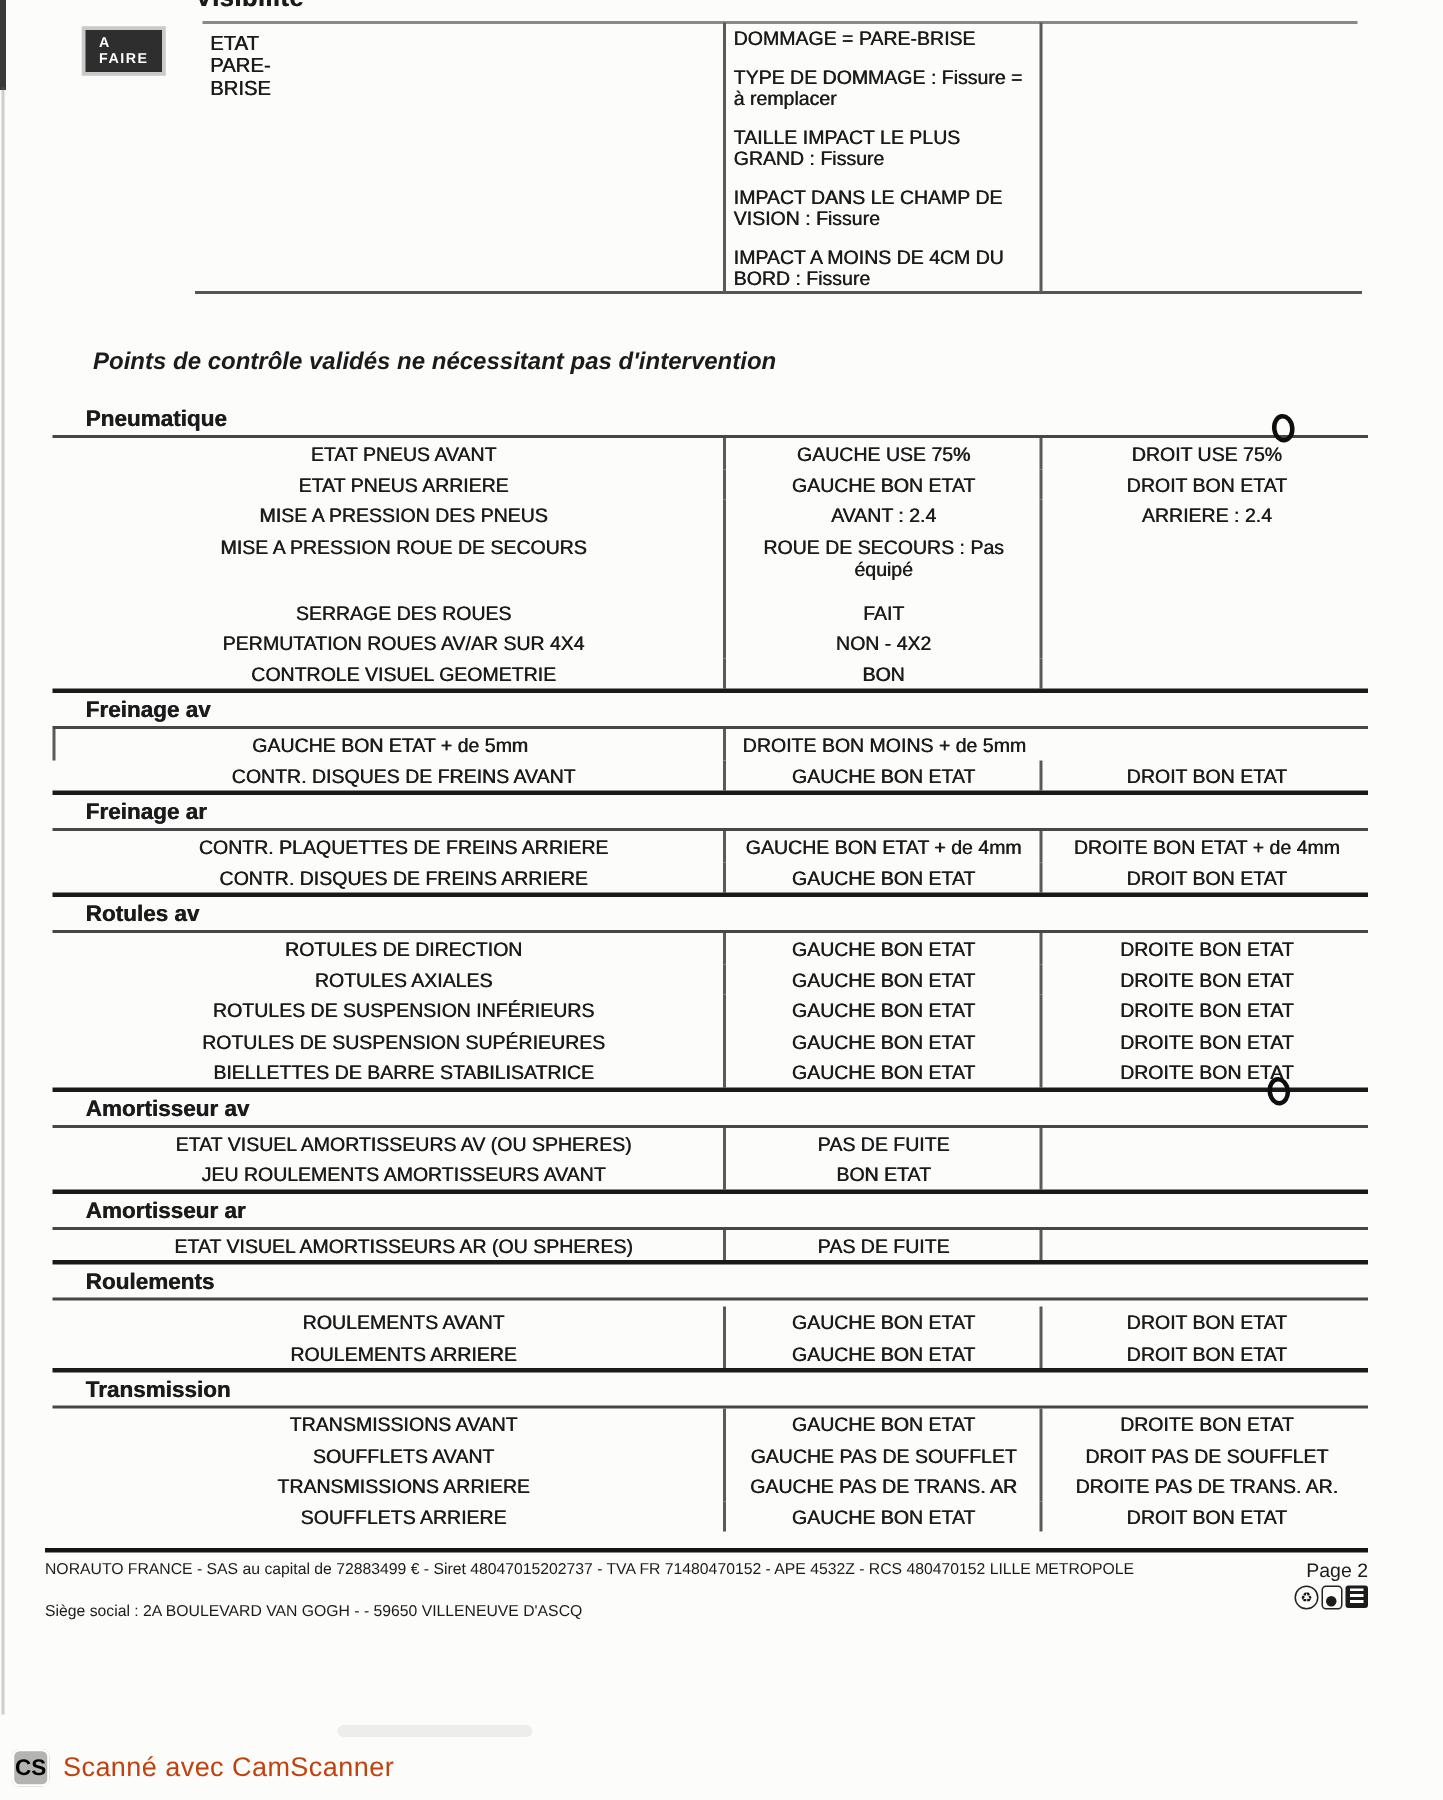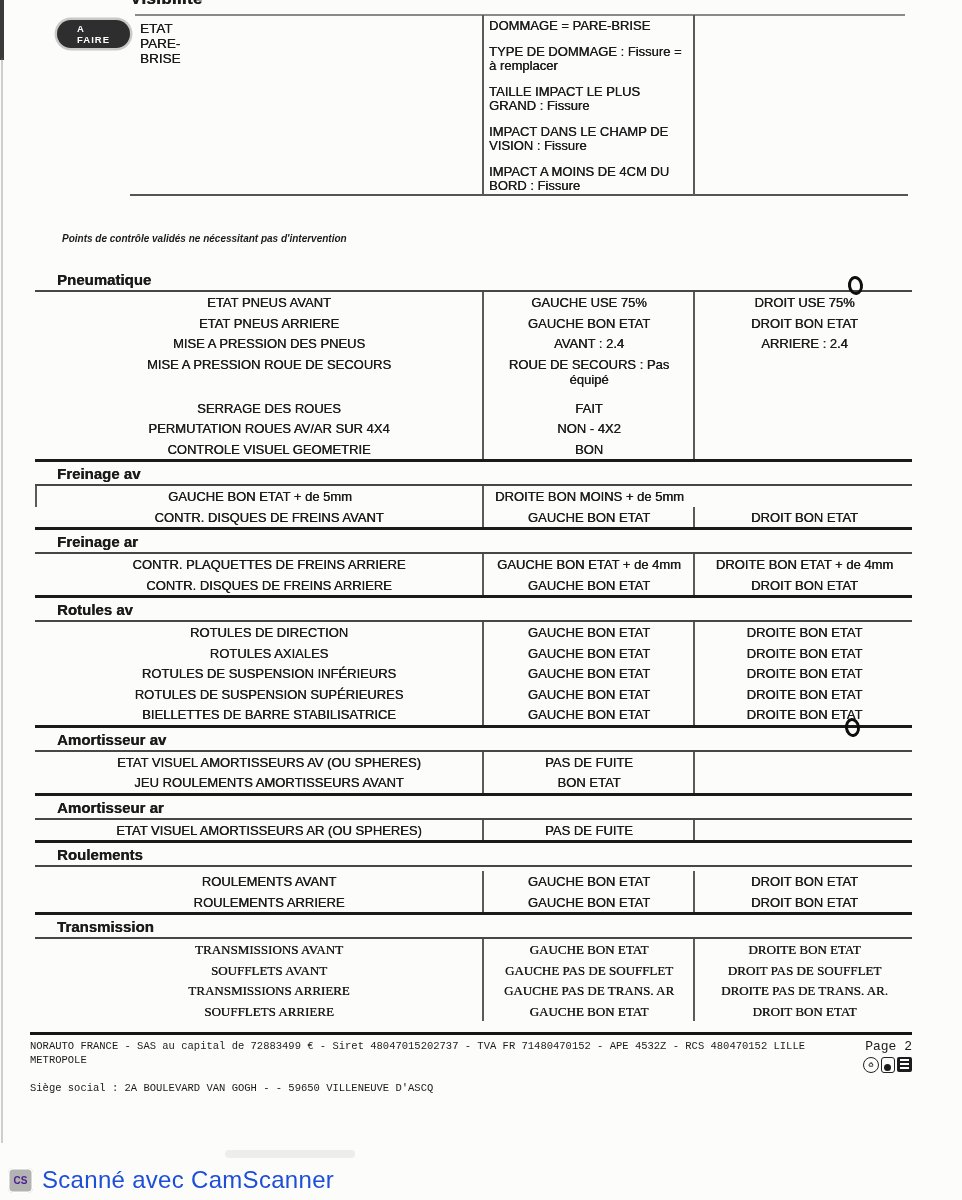--- a/index.html
+++ b/index.html
@@ -14,74 +14,74 @@
   .clip-head span{display:block;font-size:17px;font-weight:bold;margin-top:-11px;letter-spacing:.3px;}
 
   
   .ws{position:absolute;left:0;top:0;}
   .ws-line{position:absolute;background:#6e6e6e;}
   .lt{left:135px;top:14px;width:770px;height:2px;background:#8a8a8a;}
   .lb{left:130px;top:194px;width:778px;height:2px;background:#555;}
   .d1{left:482px;top:15px;width:2px;height:180px;background:#5a5a5a;}
   .d2{left:693px;top:15px;width:2px;height:180px;background:#5a5a5a;}
   .badge{position:absolute;left:57px;top:20px;background:#2e2e2e;color:#fff;font-size:9.5px;
-         font-weight:bold;letter-spacing:1px;padding:3px 20px 3px;border-radius:14px;
+         font-weight:bold;letter-spacing:1px;padding:3px 9px 3px;border-radius:0;
          box-shadow:0 0 0 2.5px #c9c9c7;}
   .ws-label{position:absolute;left:140px;top:21px;font-size:13.5px;}
   .txt{text-shadow:.35px 0 0 #242424;}
   .ws-details{position:absolute;left:489px;top:19px;width:198px;}
   .ws-item{font-size:13px;line-height:14.5px;margin-bottom:11px;}
 
   
-  .main-head{position:absolute;left:62px;top:233px;font-size:10px;font-weight:bold;font-style:italic;}
+  .main-head{position:absolute;left:62px;top:233px;font-size:16px;font-weight:bold;font-style:italic;}
 
   
   .sections{position:absolute;left:35px;top:268px;width:877px;}
   .section{position:relative;}
   .section + .section{border-top:3px solid #1a1a1a;}
   .sec-head{height:22px;line-height:23px;padding-left:22px;font-size:15px;font-weight:bold;}
   .thin-line{height:2px;background:#474747;}
   .rows{position:relative;text-align:center;}
   .row{display:grid;grid-template-columns:447px 211px 1fr;}
   .cell{font-size:13px;line-height:15px;min-height:20.5px;box-sizing:border-box;padding:3px 6px 2px 27px;}
   .cell.left{padding-left:7px;border-left:2px solid #5a5a5a;}
   .cell.right{padding-left:8px;border-left:2px solid #5a5a5a;}
   .sec-0 .row:nth-child(4) .cell{min-height:44px;}
   .sec-6 .rows{padding-top:4px;}
-  .sec-7 .rows{padding-bottom:26px;font-family:Liberation Serif, serif;}
+  .sec-7 .rows{padding-bottom:26px;}
   
   .ring{position:absolute;width:9px;height:13px;border:3.5px solid #0e0e0e;border-radius:50%;
         transform:rotate(-7deg);background:transparent;}
   .sec-0 .ring{right:49px;top:8px;}
   .sec-4 .ring{right:52px;top:-10px;}
 
   
-  .footer{position:absolute;left:30px;top:1032px;width:882px;border-top:3px solid #151515;padding-top:4px;font-family:Liberation Mono, monospace;}
+  .footer{position:absolute;left:30px;top:1032px;width:882px;border-top:3px solid #151515;padding-top:4px;}
   .foot-flex{display:flex;}
   .foot-left{flex:1;}
   .f1{font-size:10.5px;line-height:14px;}
   .f2{font-size:10.5px;line-height:14px;margin-top:14px;}
   .foot-right{width:70px;text-align:right;}
   .page-num{font-size:13px;font-weight:bold;font-weight:normal;}
   .eco{display:flex;justify-content:flex-end;gap:2px;margin-top:3px;}
   .eco .ic1{width:14px;height:14px;border:1.5px solid #222;border-radius:50%;font-size:9px;
             line-height:14px;text-align:center;color:#111;}
   .eco .ic2{width:12px;height:14px;border:1.5px solid #222;border-radius:3px;position:relative;}
   .eco .ic2::after{content:"";position:absolute;left:2px;bottom:1px;width:7px;height:7px;
             border-radius:50%;background:#1c1c1c;}
   .eco .ic3{width:15px;height:15px;background:#1c1c1c;border-radius:2px;position:relative;}
   .eco .ic3::after{content:"";position:absolute;left:3px;top:2px;width:9px;height:11px;
             background:repeating-linear-gradient(#fff 0 2px,#1c1c1c 2px 4px);}
 
   
   .cam{position:absolute;left:8px;top:1166px;display:flex;align-items:center;gap:9px;}
-  .cs-badge{width:25px;height:25px;background:#b3b3b1;border-radius:5px;color:#4c1d95;font-weight:bold;
-            font-size:10px;display:flex;align-items:center;justify-content:center;
+  .cs-badge{width:25px;height:25px;background:#b3b3b1;border-radius:5px;color:#000000;font-weight:bold;
+            font-size:15px;display:flex;align-items:center;justify-content:center;
             box-shadow:inset 0 0 0 1.5px #fff;}
-  .cam-text{font-size:24px;color:#1d4ed8;letter-spacing:.3px;}
+  .cam-text{font-size:18px;color:#c2410c;letter-spacing:.3px;}
   .smudge{position:absolute;left:225px;top:1150px;width:130px;height:8px;background:#ededeb;border-radius:4px;}
 </style>
 </head>
 <body>
 
 <div class="page">
   <div class="edge-dark"></div>
   <div class="edge-faint"></div>
 
   <div class="clip-head">

